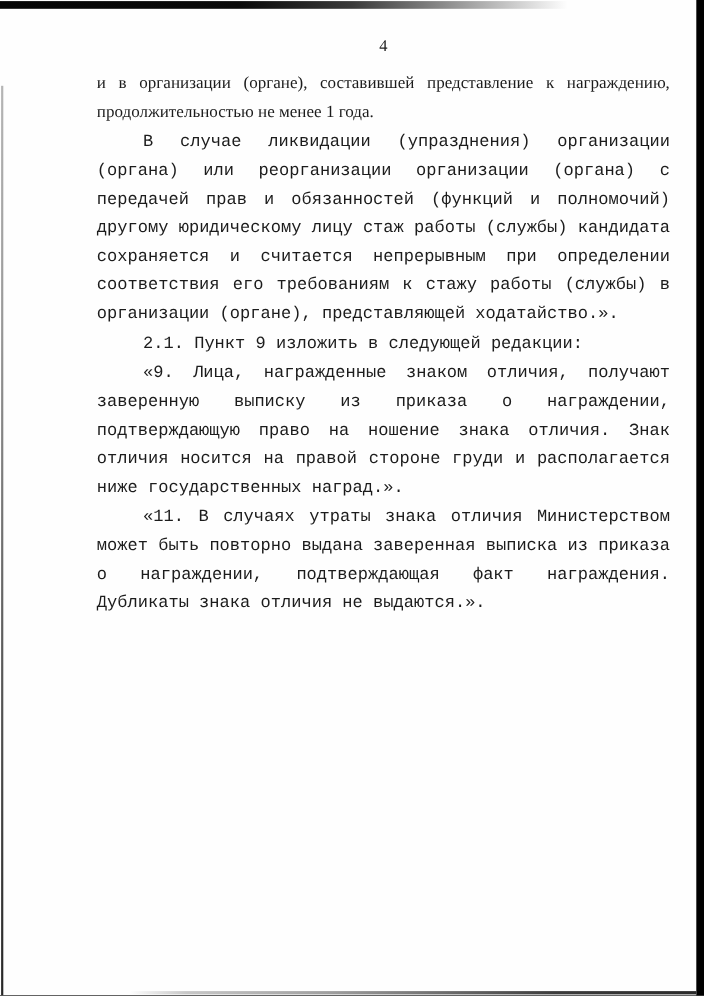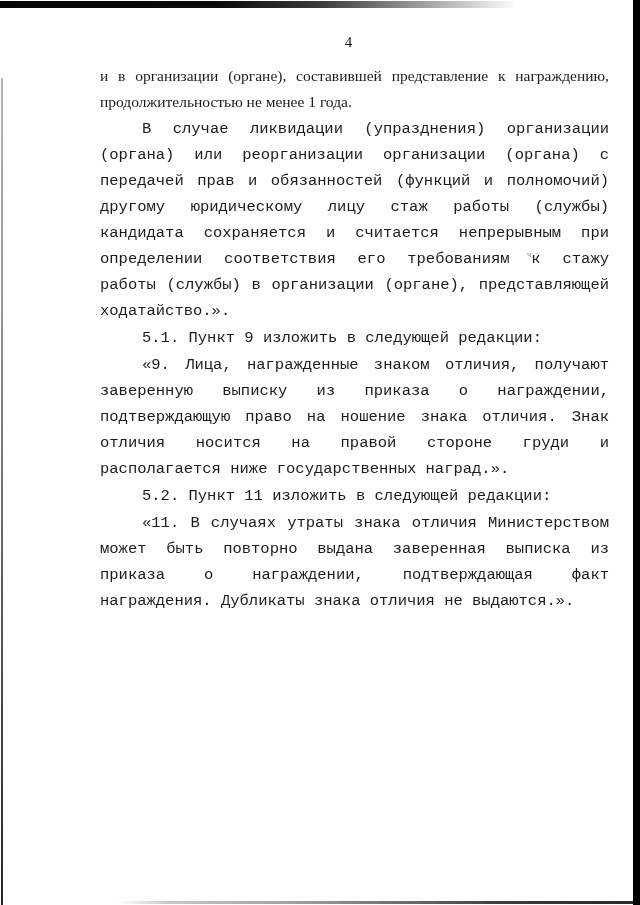--- a/index.html
+++ b/index.html
@@ -61,21 +61,21 @@
     width: 521px;
     color: #1c1c1c;
   }
   .page-number {
     text-align: center;
     font-size: 15px;
     line-height: 18px;
     margin: 0 0 12px 0;
   }
   .content p {
-    margin: 0 0 1px 12px;
+    margin: 0 0 1px 0;
     font-size: 15.5px;
     line-height: 26px;
     text-align: justify;
   }
   .content p.indented {
     text-indent: 42px;
     font-family: Liberation Mono, monospace;
   }
   sup {
     font-size: 10px;
@@ -101,19 +101,18 @@
     <div class="left-edge"></div>
     <div class="bottom-edge"></div>
 
     <div class="smudge">ч.:</div>
 
     <div class="content">
       <div class="page-number">4</div>
 
       <p>и в организации (органе), составившей представление к награждению, продолжительностью не менее 1 года.</p>
       <p class="indented">В случае ликвидации (упразднения) организации (органа) или реорганизации организации (органа) с передачей прав и обязанностей (функций и полномочий) другому юридическому лицу стаж работы (службы) кандидата сохраняется и считается непрерывным при определении соответствия его требованиям к стажу работы (службы) в организации (органе), представляющей ходатайство.».</p>
-      <p class="indented">5.1. Пункт 9 изложить в следующей редакции:</p>
+      <p class="indented">2.1. Пункт 9 изложить в следующей редакции:</p>
       <p class="indented">«9. Лица, награжденные знаком отличия, получают заверенную выписку из приказа о награждении, подтверждающую право на ношение знака отличия. Знак отличия носится на правой стороне груди и располагается ниже государственных наград.».</p>
-      <p class="indented">5.2. Пункт 11 изложить в следующей редакции:</p>
       <p class="indented">«11. В случаях утраты знака отличия Министерством может быть повторно выдана заверенная выписка из приказа о награждении, подтверждающая факт награждения. Дубликаты знака отличия не выдаются.».</p>
     </div>
   </div>
 </div>
 
 </body></html>

